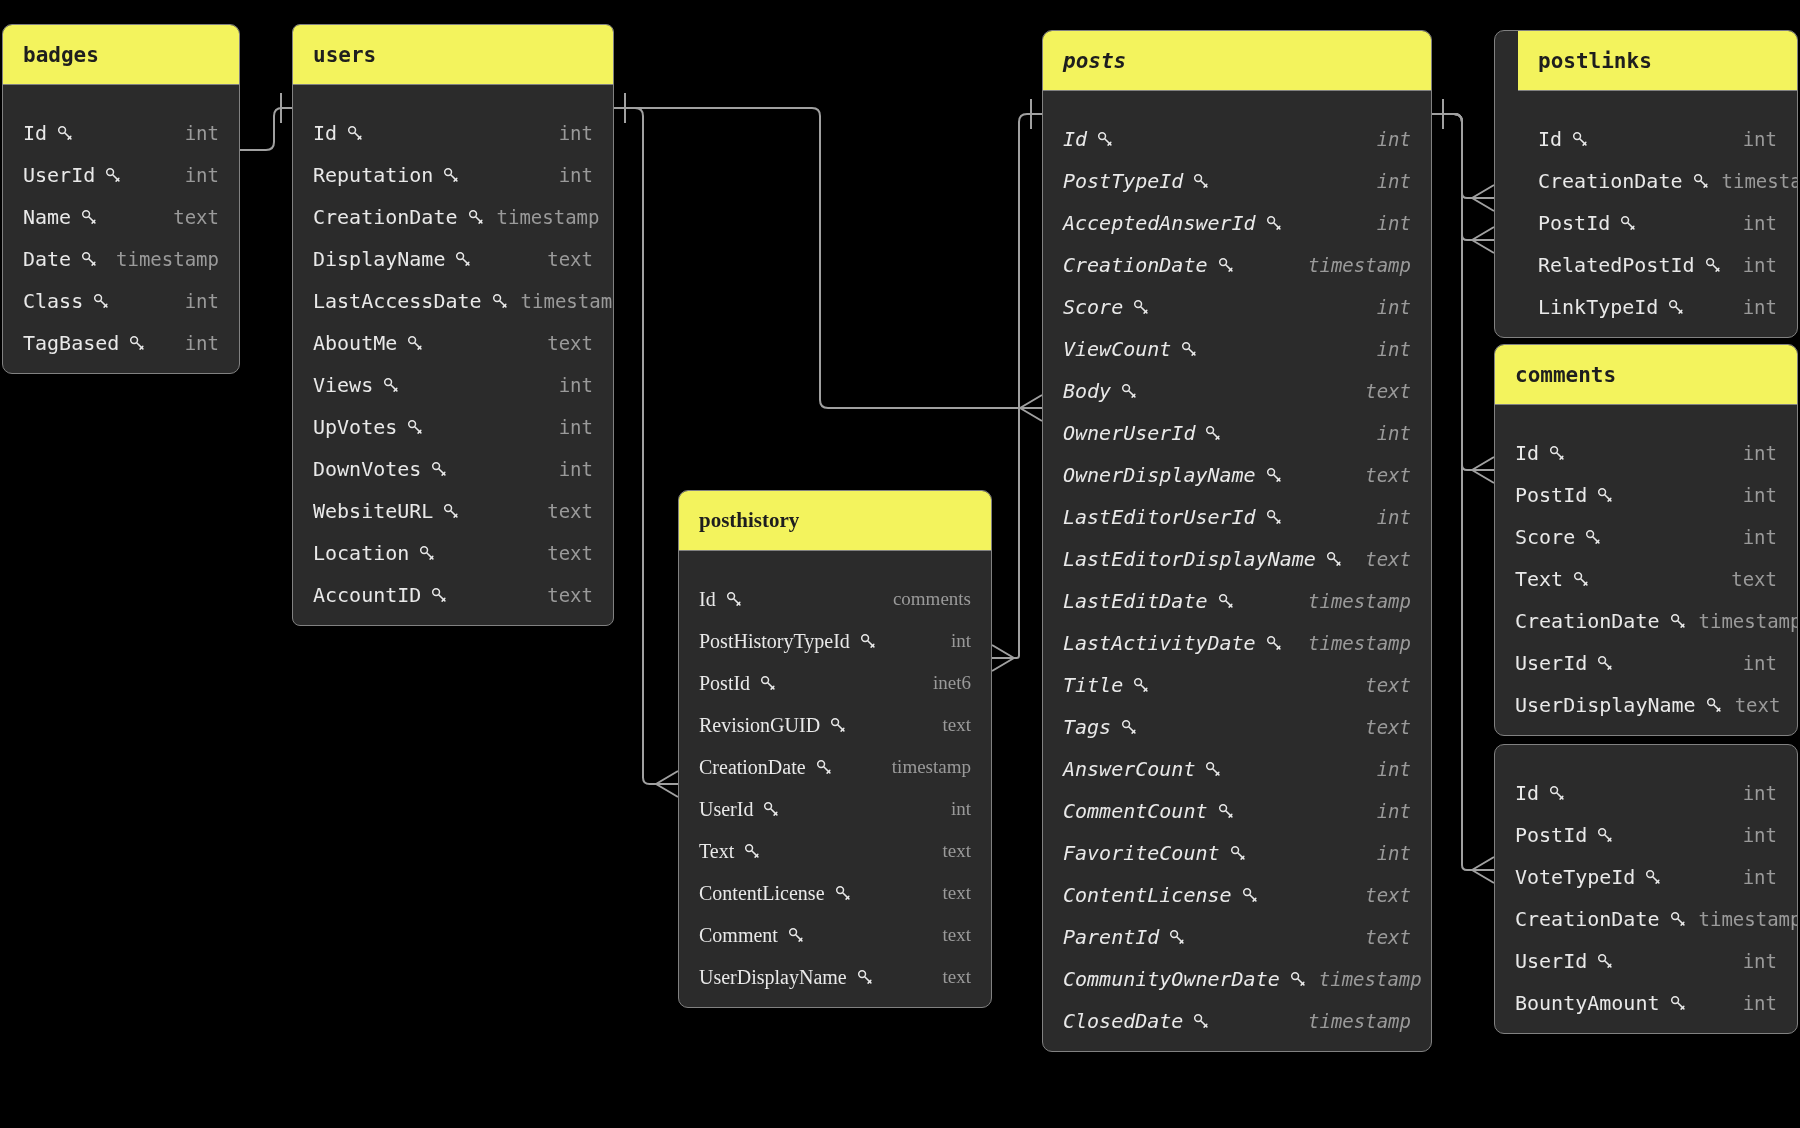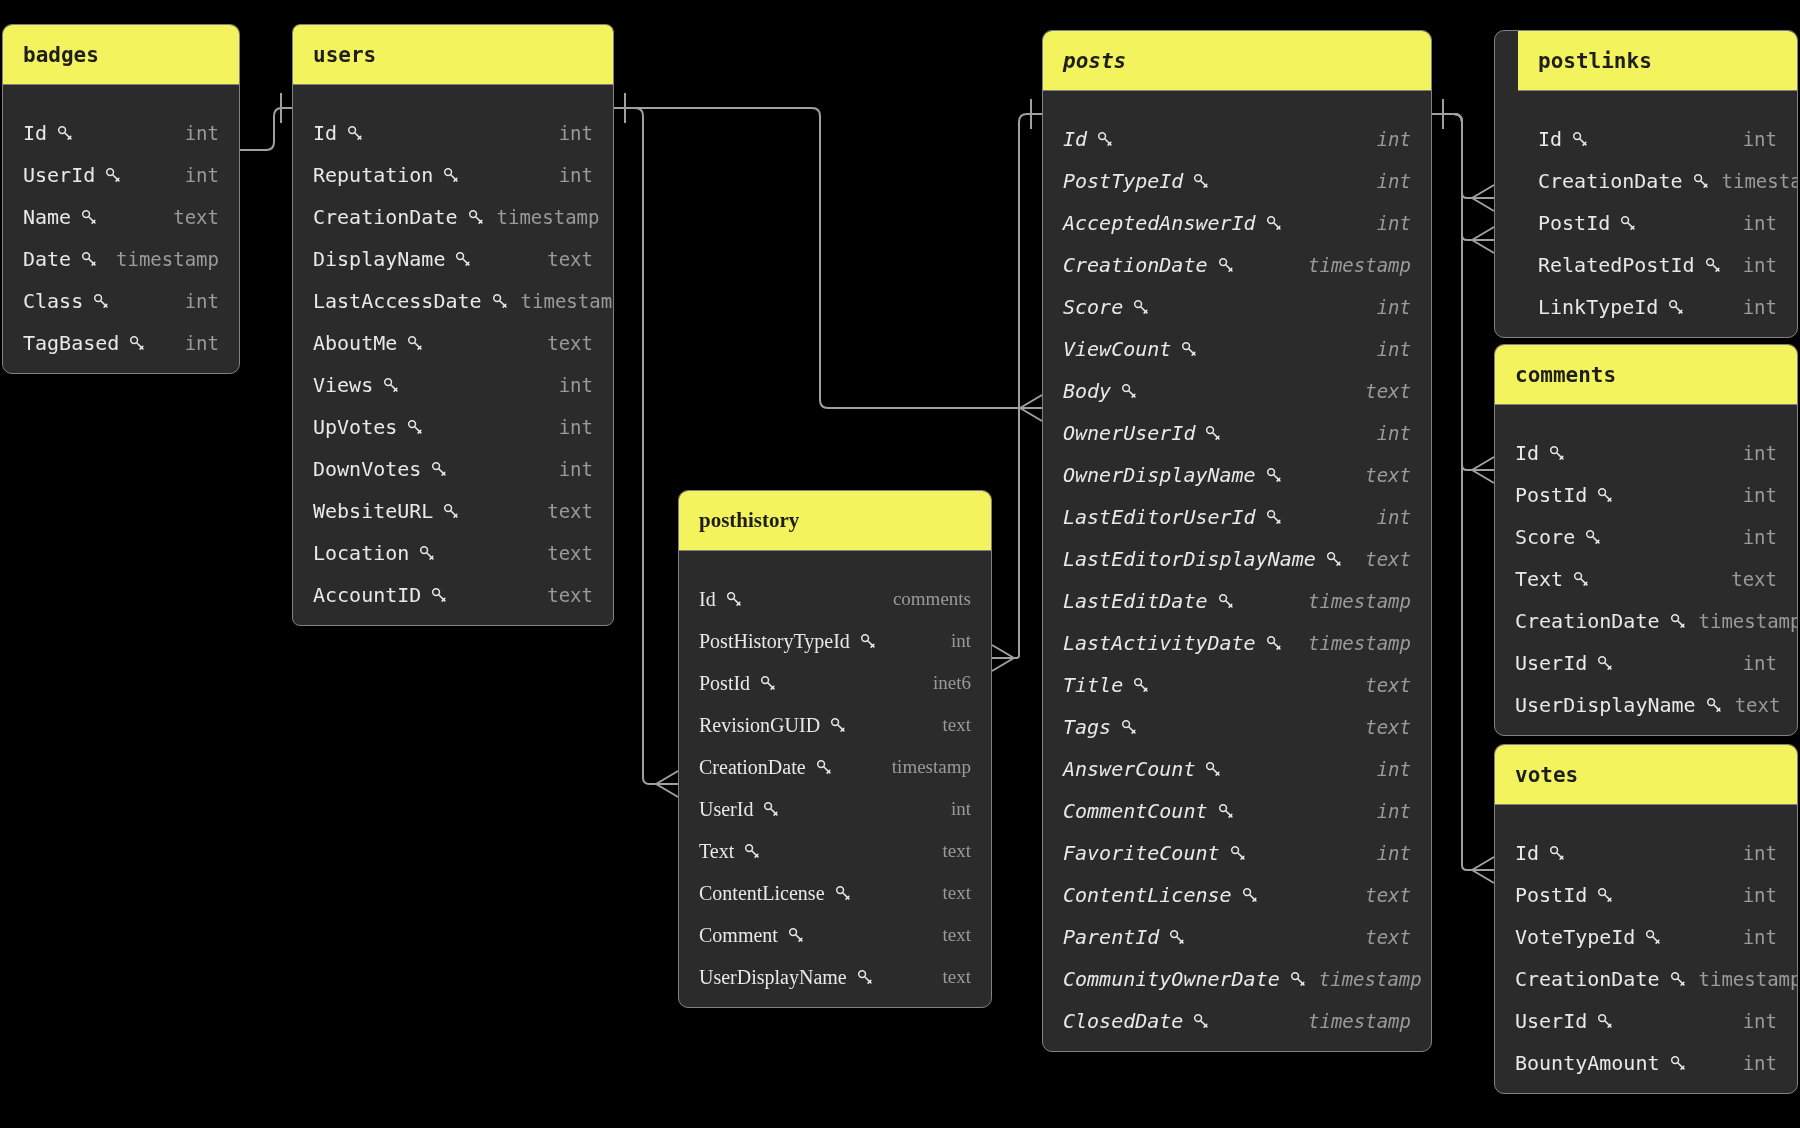--- a/index.html
+++ b/index.html
@@ -917,23 +917,20 @@
           <path d="M8.7 8.7 L14.9 14.9"></path>
           <path d="M12.1 15.1 L14.8 12.4"></path>
         </svg>
       </span>
     </span>
     <span class="erd-type">text</span>
   </div>
       </div>
   </div>
     <div class="erd-table" style="left: 1494px; top: 744px; width: 304px;">
-    <div class="erd-header">
-      <span>votes</span>
-    </div>
     <div class="erd-body">
         <div class="erd-row">
     <span class="erd-field">
       <span class="fname-text">Id</span>
       <span class="key-icon" hidden="">
         <svg width="18" height="18" viewBox="0 0 18 18" fill="none" stroke="#e8e8e8" stroke-width="1.5" stroke-linecap="round">
           <circle cx="6.1" cy="6.1" r="3.4"></circle>
           <path d="M8.7 8.7 L14.9 14.9"></path>
           <path d="M12.1 15.1 L14.8 12.4"></path>
         </svg>

